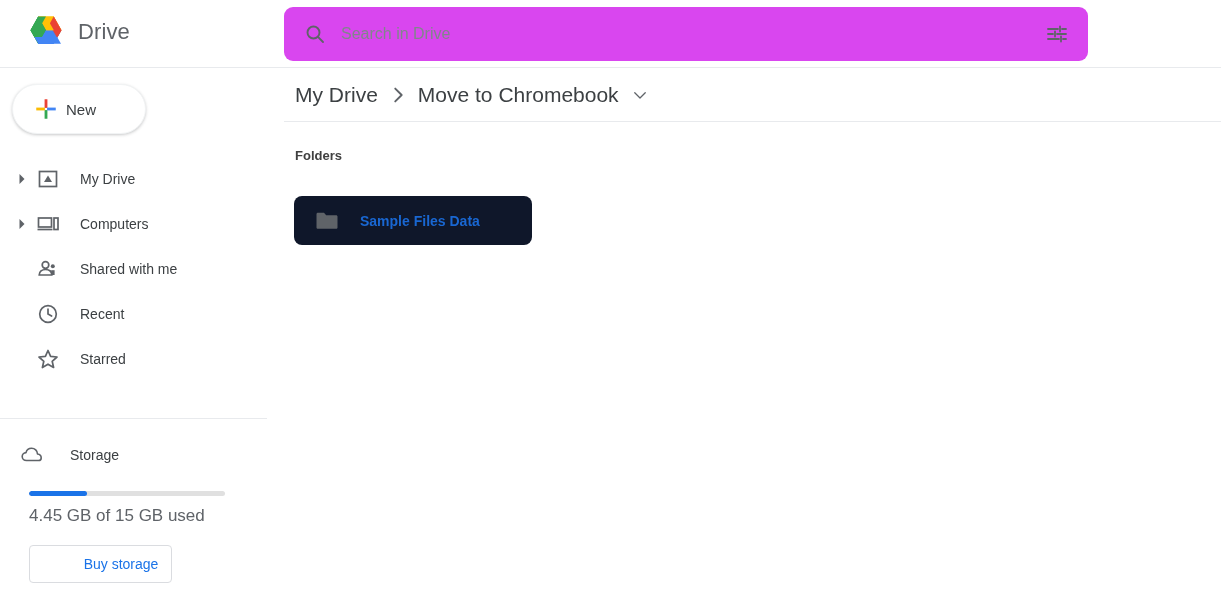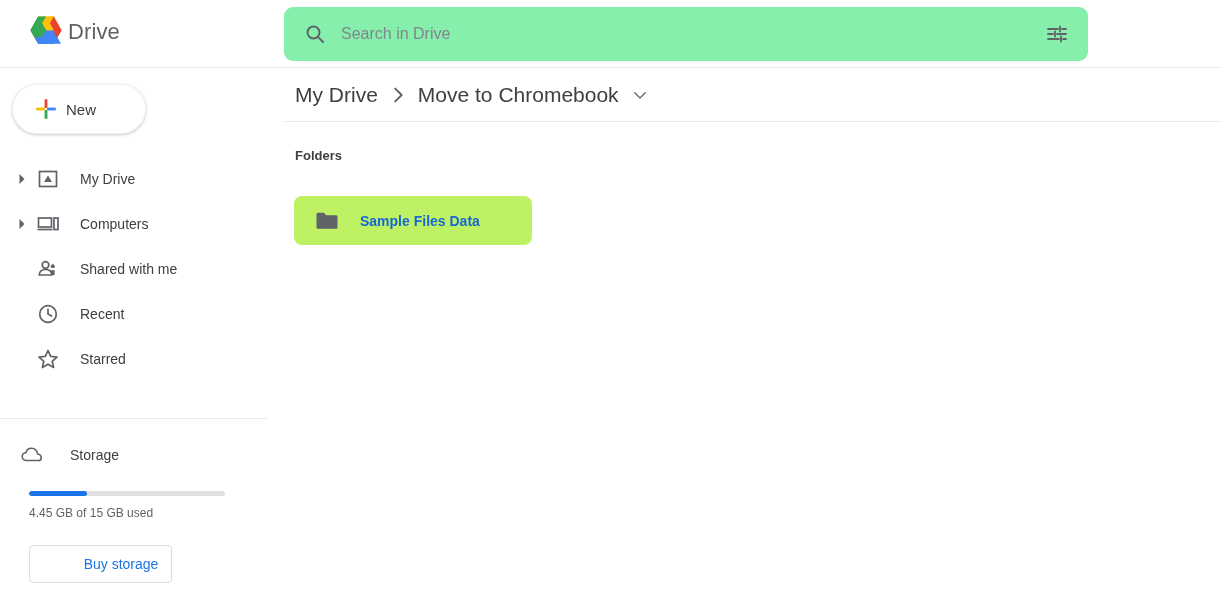--- a/index.html
+++ b/index.html
@@ -13,31 +13,31 @@
 
   
   .header {
     position: absolute; top: 0; left: 0;
     width: 1221px; height: 68px;
     border-bottom: 1px solid #e8eaed;
     background: #fff;
   }
   .brand {
     position: absolute; left: 24px; top: 12px;
-    display: flex; align-items: center; gap: 0;
+    display: flex; align-items: center; gap: 10px;
   }
   .drive-logo { width: 44px; height: 40px; display: block; }
   .brand-name {
     font-size: 22px; color: #5f6368; letter-spacing: 0.1px;
   }
 
   .searchbar {
     position: absolute; left: 284px; top: 7px;
     width: 804px; height: 54px;
-    background: #86efac;
+    background: #d946ef;
     border-radius: 9px;
     display: flex; align-items: center;
   }
   .search-icon { margin-left: 19px; width: 24px; height: 24px; flex: none; }
   .search-input {
     flex: 1; border: none; outline: none; background: transparent;
     margin-left: 14px; font-size: 16px;
     font-family: "Liberation Sans", sans-serif;
     color: #3c4043;
   }
@@ -84,21 +84,21 @@
 
   .bar-track {
     position: absolute; left: 29px; top: 51px;
     width: 196px; height: 5px;
     background: #e0e0e0; border-radius: 3px; overflow: hidden;
   }
   .bar-fill { height: 5px; background: #1a73e8; border-radius: 3px; }
 
   .storage-text {
     position: absolute; left: 29px; top: 66px;
-    font-size: 12px; color: #5f6368;
+    font-size: 17px; color: #5f6368;
   }
   .buy-button {
     position: absolute; left: 29px; top: 105px;
     width: 143px; height: 38px;
     background: #fff; border: 1px solid #dadce0; border-radius: 4px;
     color: #1a73e8; font-size: 14px;
     font-family: "Liberation Sans", sans-serif;
     cursor: pointer;
     padding-left: 41px;
   }
@@ -121,21 +121,21 @@
   .crumb-caret { width: 18px; height: 18px; margin-left: 12px; flex: none; cursor: pointer; }
 
   .section-label {
     position: absolute; left: 11px; top: 80px;
     font-size: 13px; color: #404040; font-weight: bold;
   }
 
   .folder-card {
     position: absolute; left: 10px; top: 128px;
     width: 238px; height: 49px;
-    background: #bef264; border-radius: 8px;
+    background: #0f172a; border-radius: 8px;
     display: flex; align-items: center; cursor: pointer;
   }
   .folder-icon { width: 24px; height: 20px; margin-left: 21px; flex: none; }
   .folder-name { font-size: 14px; color: #1967d2; font-weight: bold; margin-left: 21px; }
 </style>
 </head>
 <body>
 
 <div class="header">
   <div class="brand">

